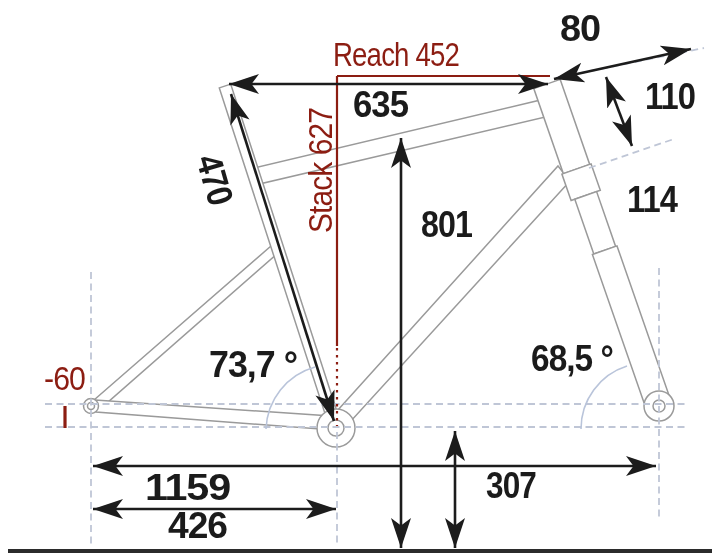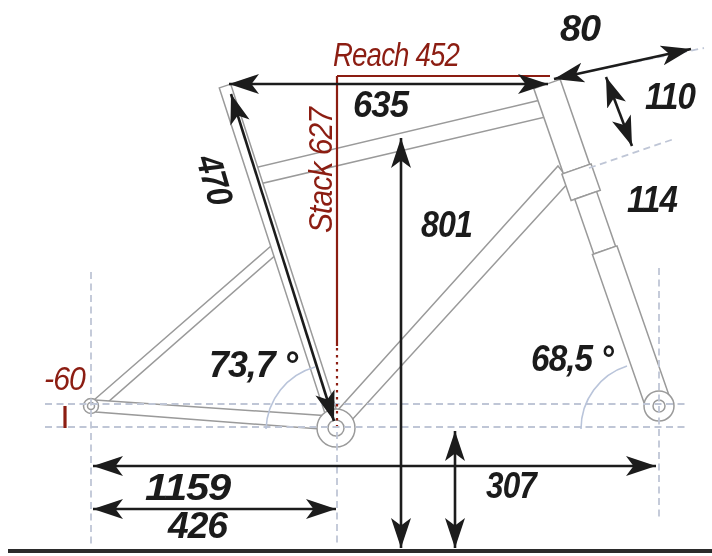--- a/index.html
+++ b/index.html
@@ -1,17 +1,17 @@
 <!DOCTYPE html>
 <html><head>
 <meta charset="utf-8">
 <style>
   html,body{margin:0;padding:0;background:#ffffff;}
   .stage{position:relative;width:712px;height:556px;background:#ffffff;overflow:hidden;
-         font-family:"Liberation Sans", sans-serif;font-style:italic;}
+         font-family:"Liberation Sans", sans-serif;}
   svg{display:block;}
   text{font-family:"Liberation Sans", sans-serif;}
   .num{font-weight:bold;font-size:36px;fill:#1b1b1b;letter-spacing:-1px;}
   .rednote{font-size:33px;fill:#8C1D12;letter-spacing:-1px;}
   .frame{fill:#ffffff;stroke:#9a9a9a;stroke-width:1.5;}
   .frameline{fill:none;stroke:#9a9a9a;stroke-width:1.5;}
   .guide{stroke:#bfc6d6;stroke-width:1.8;stroke-dasharray:7 4.5;fill:none;}
   .arc{stroke:#b9c4da;stroke-width:1.6;fill:none;}
   .meas{stroke:#1c1c1c;stroke-width:2.6;fill:none;}
   .redline{stroke:#8C1D12;stroke-width:2.2;fill:none;}

